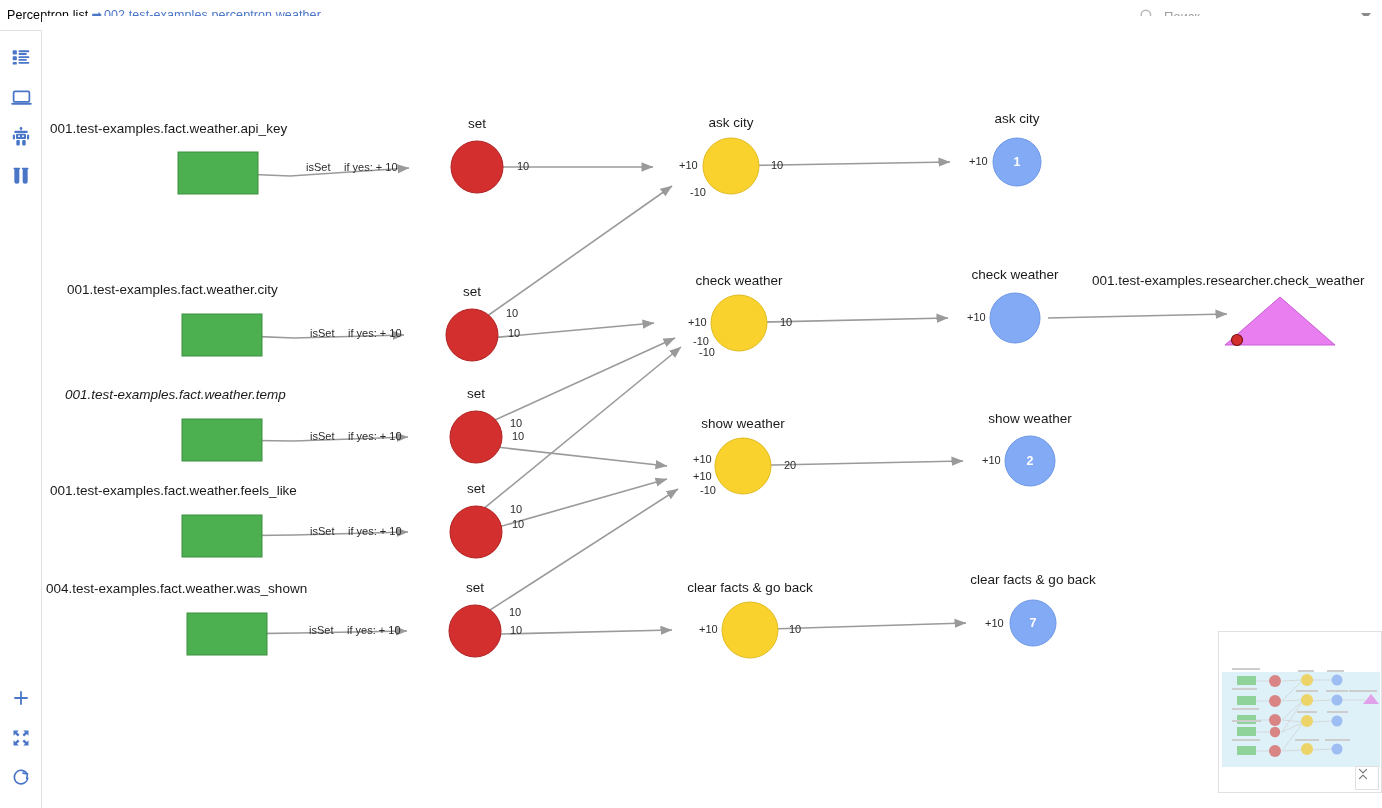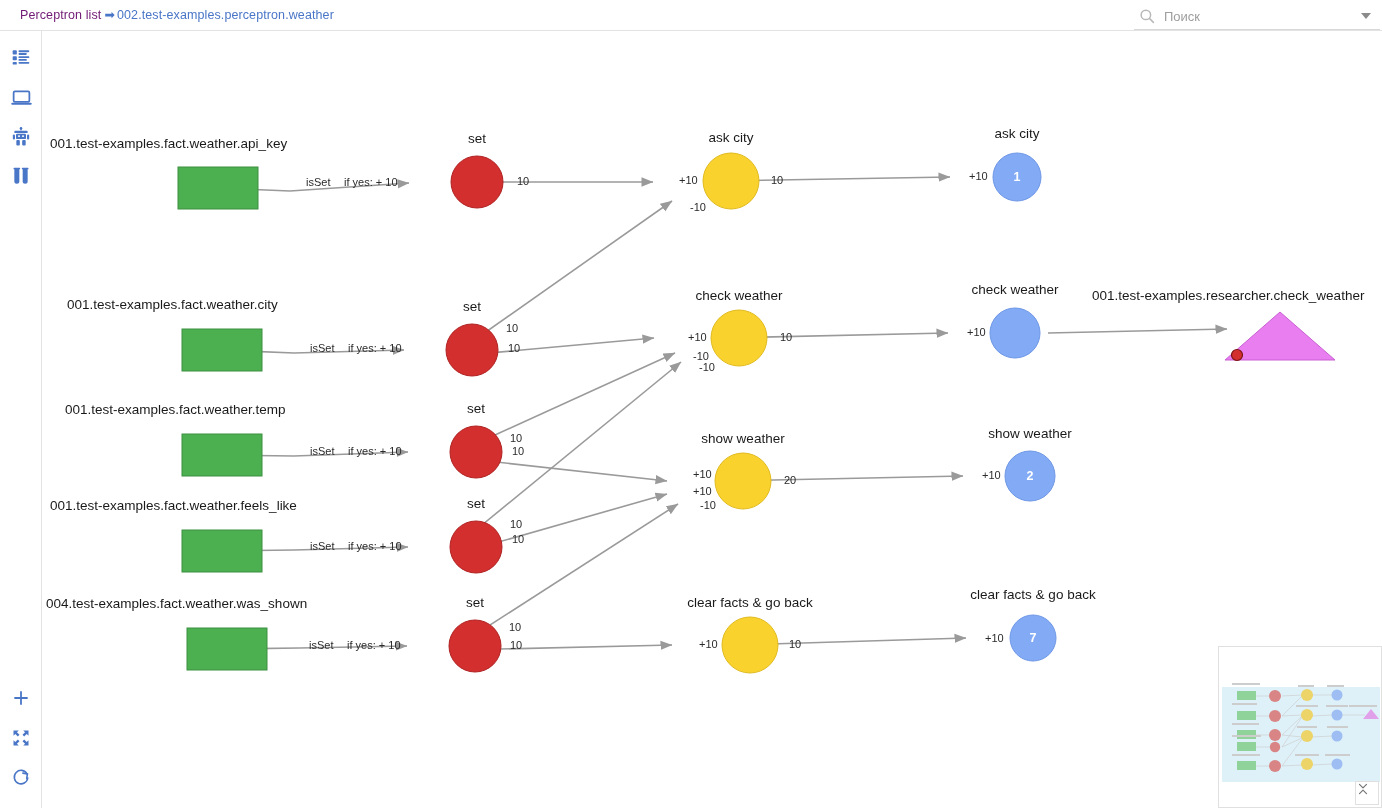--- a/index.html
+++ b/index.html
@@ -15,21 +15,21 @@
   .topbar{
     position:absolute;left:0;top:0;width:1382px;height:31px;
     background:#fff;border-bottom:1px solid #e3e3e3;
     display:flex;align-items:center;box-sizing:border-box;
   }
   .breadcrumb{
     position:absolute;left:7px;top:7px;
     font-size:12.5px;color:#4a76c7;white-space:nowrap;
     letter-spacing:.1px;
   }
-  .breadcrumb .bc-link{color:#701a75;cursor:pointer;margin-left:13px;}
+  .breadcrumb .bc-link{color:#000000;cursor:pointer;}
   .breadcrumb .bc-sep{display:inline-block;margin:0 2px 0 3px;color:#4a76c7;}
   .breadcrumb .bc-current{color:#4a76c7;cursor:pointer;}
 
   .searchwrap{
     position:absolute;right:2px;top:3px;width:246px;height:26px;
     border-bottom:1px solid #d8d8d8;display:flex;align-items:center;
   }
   .search-ico{width:18px;height:18px;margin-left:4px;flex:0 0 auto;opacity:.62;}
   .search-input{
     border:none;outline:none;flex:1 1 auto;height:22px;
@@ -50,21 +50,21 @@
   .rail-btn{
     width:42px;height:40px;display:flex;align-items:center;justify-content:center;
     cursor:pointer;
   }
   .rail-top{position:absolute;top:6px;left:0;}
   .rail-bottom{position:absolute;bottom:10px;left:0;}
   .rail-btn svg{display:block;}
 
   
   .canvas{
-    position:absolute;left:42px;top:31px;width:1340px;height:777px;
+    position:absolute;left:42px;top:16px;width:1340px;height:777px;
     background:#fff;overflow:hidden;
   }
   .canvas svg{position:absolute;left:0;top:0;}
 
   .nlabel{
     position:absolute;font-size:13.5px;color:#1a1a1a;white-space:nowrap;
     pointer-events:none;
   }
   .nlabel.ctr{transform:translateX(-50%);}
   .elabel{
@@ -276,21 +276,21 @@
       </g>
 
       <g>
         <polygon points="1238,281 1293,329 1183,329" fill="#e87ef0" stroke="#c95fd2" stroke-width="1"></polygon>
         <circle cx="1195" cy="324" r="5.5" fill="#d32f2f" stroke="#7a1414" stroke-width="1.2"></circle>
       </g>
     </svg>
 
     <div class="nlabel" style="left:8px;top:105px;">001.test-examples.fact.weather.api_key</div>
     <div class="nlabel" style="left:25px;top:266px;">001.test-examples.fact.weather.city</div>
-    <div class="nlabel" style="left:23px;top:371px;">001.test-examples.fact.weather.temp</div>
+    <div class="nlabel" style="left:23px;top:371px;font-style:italic;">001.test-examples.fact.weather.temp</div>
     <div class="nlabel" style="left:8px;top:467px;">001.test-examples.fact.weather.feels_like</div>
     <div class="nlabel" style="left:4px;top:565px;">004.test-examples.fact.weather.was_shown</div>
 
     <div class="nlabel ctr" style="left:435px;top:100px;">set</div>
     <div class="nlabel ctr" style="left:430px;top:268px;">set</div>
     <div class="nlabel ctr" style="left:434px;top:370px;">set</div>
     <div class="nlabel ctr" style="left:434px;top:465px;">set</div>
     <div class="nlabel ctr" style="left:433px;top:564px;">set</div>
 
     <div class="elabel" style="left:252px;top:145px;">isSet</div>

